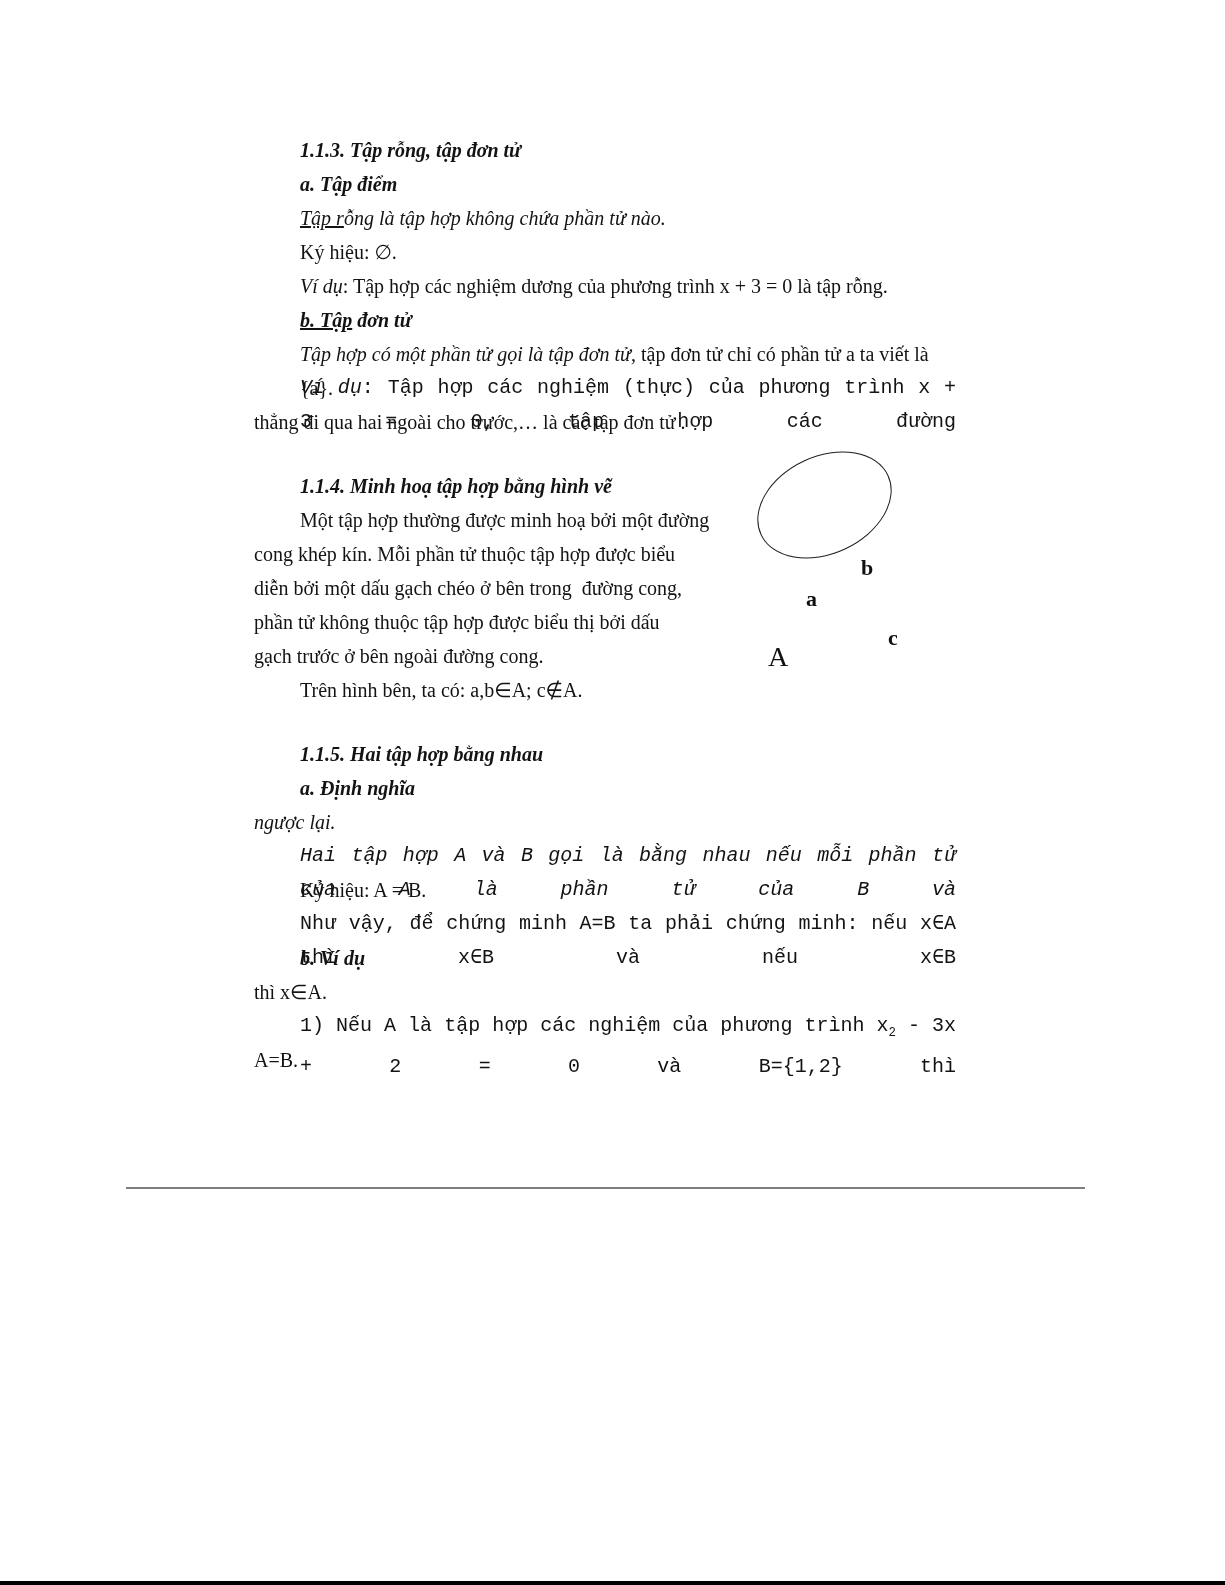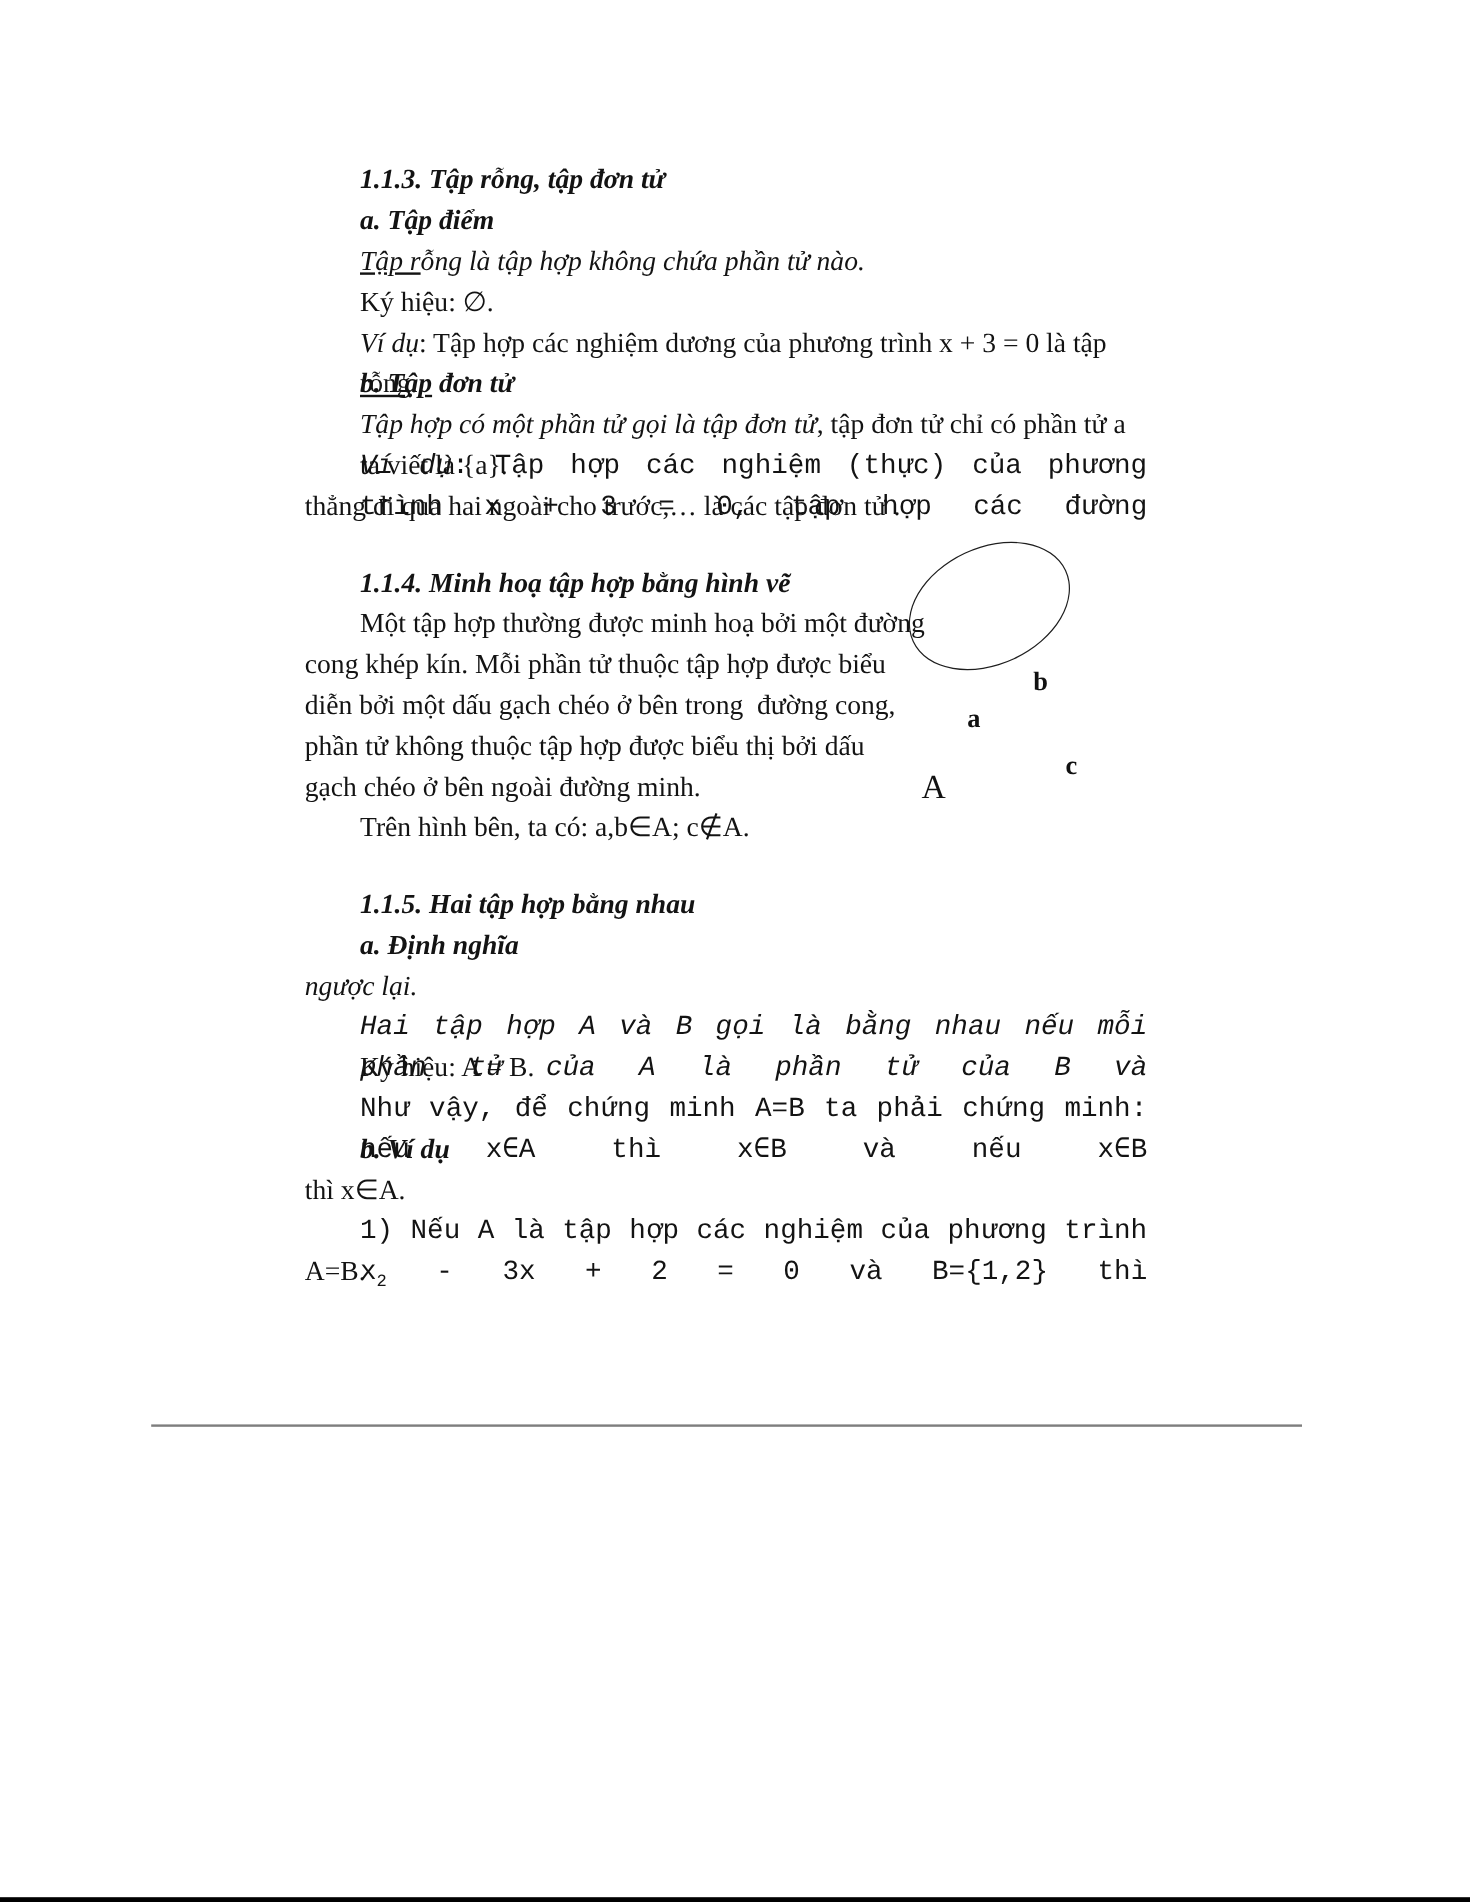--- a/index.html
+++ b/index.html
@@ -12,21 +12,21 @@
     overflow:hidden;
   }
   .content{
     position:absolute;
     left:254px;top:133px;
     width:702px;
   }
   .line{
     height:34px;
     line-height:34px;
-    font-size:23px;
+    font-size:20px;
     text-align:left;
   }
   .line.indent{padding-left:46px;}
   .line.jstretch{text-align:justify;text-align-last:justify;font-family:Liberation Mono, monospace;}
   .spacer{width:100%;}
   .bold{font-weight:bold;}
   .italic{font-style:italic;}
   .underline{text-decoration:underline;}
   .subscript{vertical-align:sub;font-size:0.62em;}
   
@@ -81,21 +81,21 @@
       <div class="line indent"><span class="bold italic underline">b. Tập</span><span class="bold italic"> đơn tử</span></div>
       <div class="line indent"><span class="italic">Tập hợp có một phần tử gọi là tập đơn tử</span><span>, tập đơn tử chỉ có phần tử a ta viết là {a}.</span></div>
       <div class="line indent jstretch"><span class="italic">Ví dụ</span><span>: Tập hợp các nghiệm (thực) của phương trình x + 3 = 0, tập hợp các đường</span></div>
       <div class="line"><span>thẳng đi qua hai ngoài cho trước,… là các tập đơn tử .</span></div>
       <div class="spacer" style="height: 30px;"></div>
       <div class="line indent"><span class="bold italic">1.1.4. Minh hoạ tập hợp bằng hình vẽ</span></div>
       <div class="line indent"><span>Một tập hợp thường được minh hoạ bởi một đường</span></div>
       <div class="line"><span>cong khép kín. Mỗi phần tử thuộc tập hợp được biểu</span></div>
       <div class="line"><span>diễn bởi một dấu gạch chéo ở bên trong&nbsp; đường cong,</span></div>
       <div class="line"><span>phần tử không thuộc tập hợp được biểu thị bởi dấu</span></div>
-      <div class="line"><span>gạch chéo ở bên ngoài đường minh.</span></div>
+      <div class="line"><span>gạch trước ở bên ngoài đường cong.</span></div>
       <div class="line indent"><span>Trên hình bên, ta có: a,b∈A; c∉A.</span></div>
       <div class="spacer" style="height: 30px;"></div>
       <div class="line indent"><span class="bold italic">1.1.5. Hai tập hợp bằng nhau</span></div>
       <div class="line indent"><span class="bold italic">a. Định nghĩa</span></div>
       <div class="line"><span class="italic">ngược lại.</span></div>
       <div class="line indent jstretch"><span class="italic">Hai tập hợp A và B gọi là bằng nhau nếu mỗi phần tử của A là phần tử của B và</span></div>
       <div class="line indent"><span>Ký hiệu: A = B.</span></div>
       <div class="line indent jstretch"><span>Như vậy, để chứng minh A=B ta phải chứng minh: nếu x∈A thì x∈B và nếu x∈B</span></div>
       <div class="line indent"><span class="bold italic">b. Ví dụ</span></div>
       <div class="line"><span>thì x∈A.</span></div>

